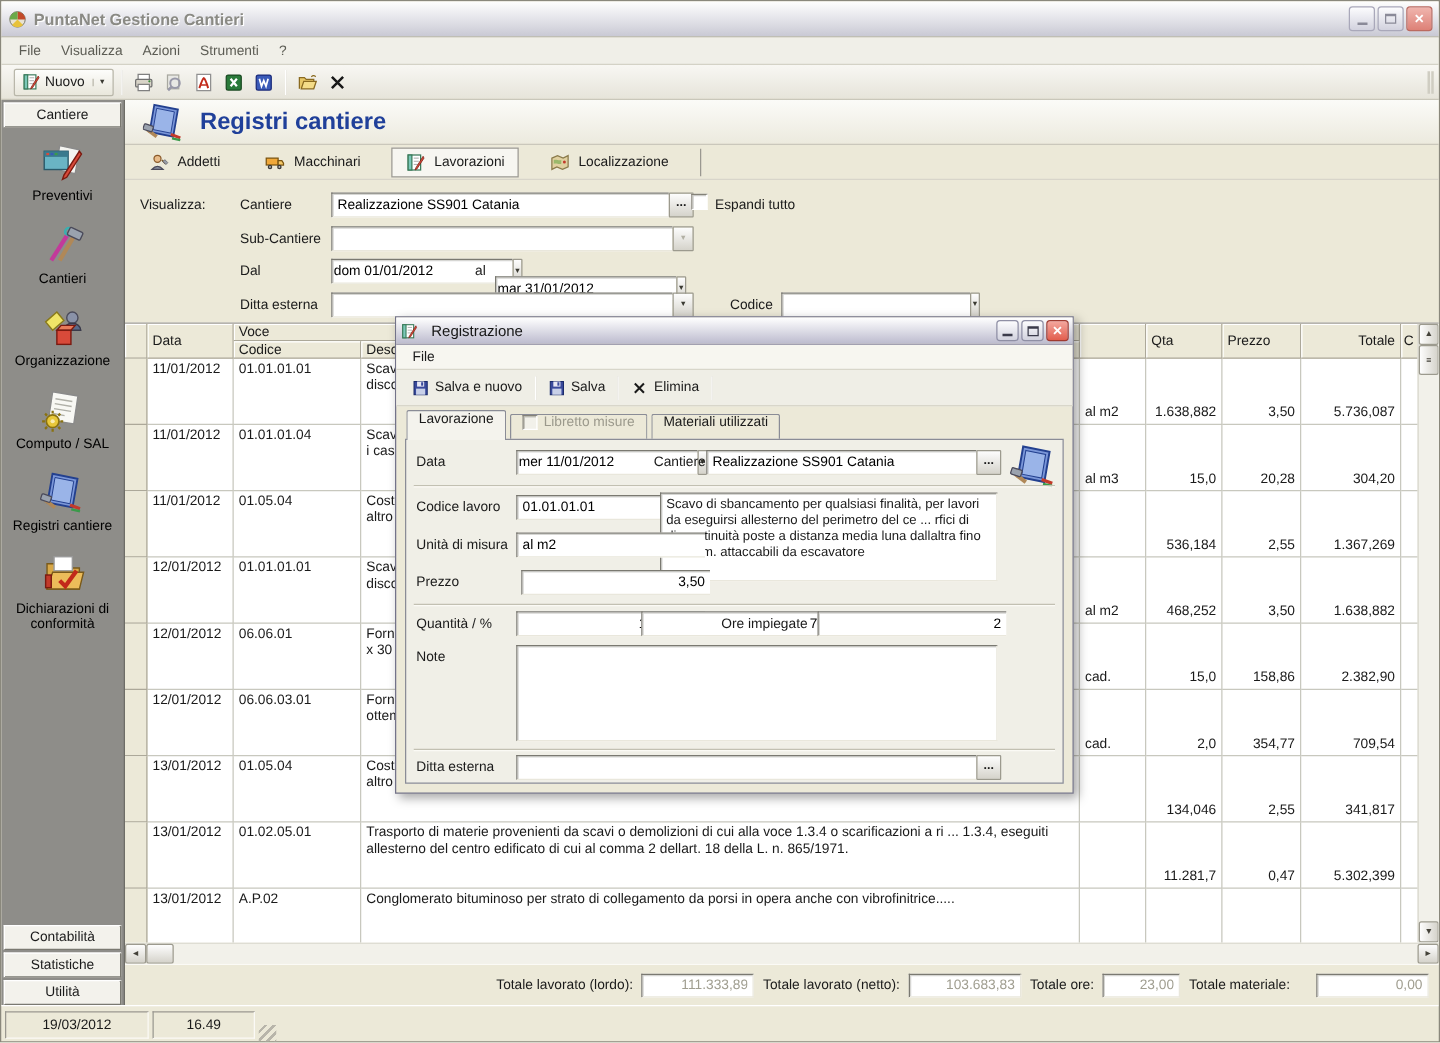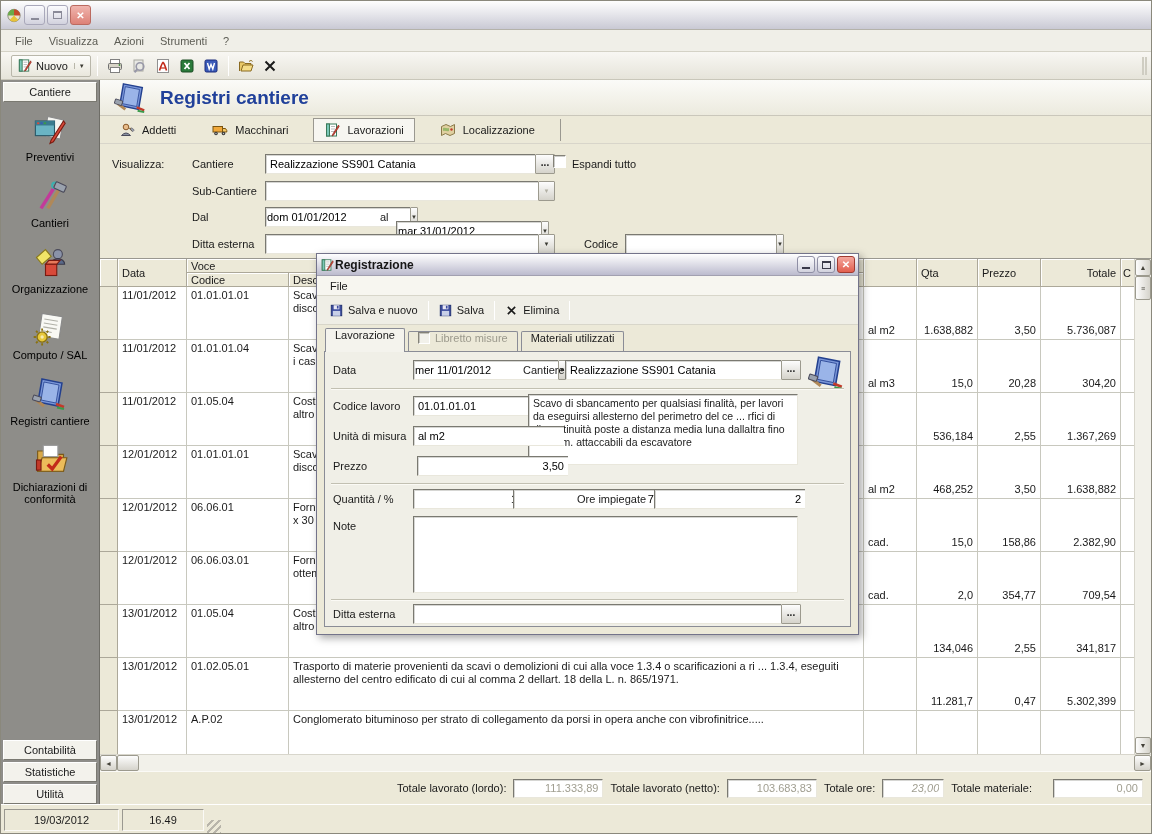--- a/index.html
+++ b/index.html
@@ -77,21 +77,21 @@
 .totals{height:33px;display:flex;align-items:center;justify-content:flex-end;gap:7px;padding-right:8px;border-top:1px solid #fbfaf6}
 .totals .fld{height:19px;color:#a09e90}
 
 .statusbar{height:30px;border-top:1px solid #fff;display:flex;align-items:center;padding:0 3px;gap:3px}
 .spanel{height:22px;border:1px solid;border-color:#9a9890 #fbfaf6 #fbfaf6 #9a9890;display:flex;align-items:center;padding:0 8px}
 .spanel.grow{flex:1}
 .grip{width:14px;height:14px;align-self:flex-end;background:repeating-linear-gradient(135deg,transparent 0 3px,#b8b5aa 3px 5px)}
 
 .dialog{position:absolute;left:315px;top:252px;width:543px;height:382px;background:#ECE9D8;border:1px solid #73738a;box-shadow:3px 3px 8px rgba(0,0,0,.35);z-index:10}
 .dtitle{height:22px;background:linear-gradient(#ffffff,#bcbbce);display:flex;align-items:center;padding:0 3px;border-bottom:1px solid #a2a0b0}
-.dtitle .ttl{font-size:12px;font-weight:bold;color:#161616;margin-left:1px;flex:1}
+.dtitle .ttl{font-size:12px;font-weight:normal;color:#161616;margin-left:11px;flex:1}
 .dtitle .wbtn{width:18px;height:17px;color:#3a3a4a;border-color:#8f8fa5}
 .dtitle .wbtn.close{background:linear-gradient(#f4a79e,#e25e4e);border-color:#a03a30;color:#fff}
 .dmenu{height:20px;background:#f7f6f0;border-bottom:1px solid #d8d6ca;display:flex;align-items:center;padding-left:7px}
 .dtool{height:29px;background:#efeee6;border-bottom:1px solid #d8d6ca;display:flex;align-items:center;padding-left:6px}
 .dbtn{display:flex;align-items:center;gap:5px;height:23px;padding:0 7px}
 .dsep{width:1px;height:19px;background:#c6c4b8;border-right:1px solid #fff;margin:0 3px}
 .dtabs{height:26px;display:flex;align-items:flex-end;padding-left:8px}
 .dtab{display:flex;align-items:flex-start;gap:5px;height:21px;padding:0 9px;border:1px solid #8a8c96;border-bottom:none;border-radius:2px 2px 0 0;background:#ECE9D8;margin-right:3px;position:relative;top:1px}
 .dtab.active{background:#f4f3ed;height:24px;z-index:2}
 .dtab .gray{color:#9b998c}
@@ -227,20 +227,21 @@
       <path d="M14 20 L18 24 L26 13" fill="none" stroke="#c22a1a" stroke-width="3"></path>
     </symbol>
 </svg>
 
 <div class="window">
 
   <div class="titlebar">
     <svg width="16" height="16">
         <use href="#i-app"></use>
       </svg>
+    <span class="ttl">PuntaNet Gestione Cantieri</span>
     <span class="wbtn">
         <i class="glyph-min"></i>
       </span>
     <span class="wbtn">
         <i class="glyph-max"></i>
       </span>
     <span class="wbtn close">✕</span>
   </div>
 
   <div class="menubar">
@@ -568,21 +569,21 @@
         <span class="track"></span>
         <span class="sbtn2">►</span>
       </div>
 
       <div class="totals">
         <span>Totale lavorato (lordo):</span>
         <input class="fld num" style="width: 90px;" value="111.333,89">
         <span>Totale lavorato (netto):</span>
         <input class="fld num" style="width: 90px;" value="103.683,83">
         <span>Totale ore:</span>
-        <input class="fld num" style="width: 62px; font-style: italic;" value="23,00">
+        <input class="fld num" style="width: 62px;" value="23,00">
         <span>Totale materiale:</span>
         <input class="fld num" style="width: 90px; margin-left: 14px;" value="0,00">
       </div>
     </div>
   </div>
 
   <div class="statusbar">
     <span class="spanel" style="width:115px;justify-content:center">19/03/2012</span>
     <span class="spanel" style="width:82px;justify-content:center">16.49</span>
     <span class="grip"></span>

